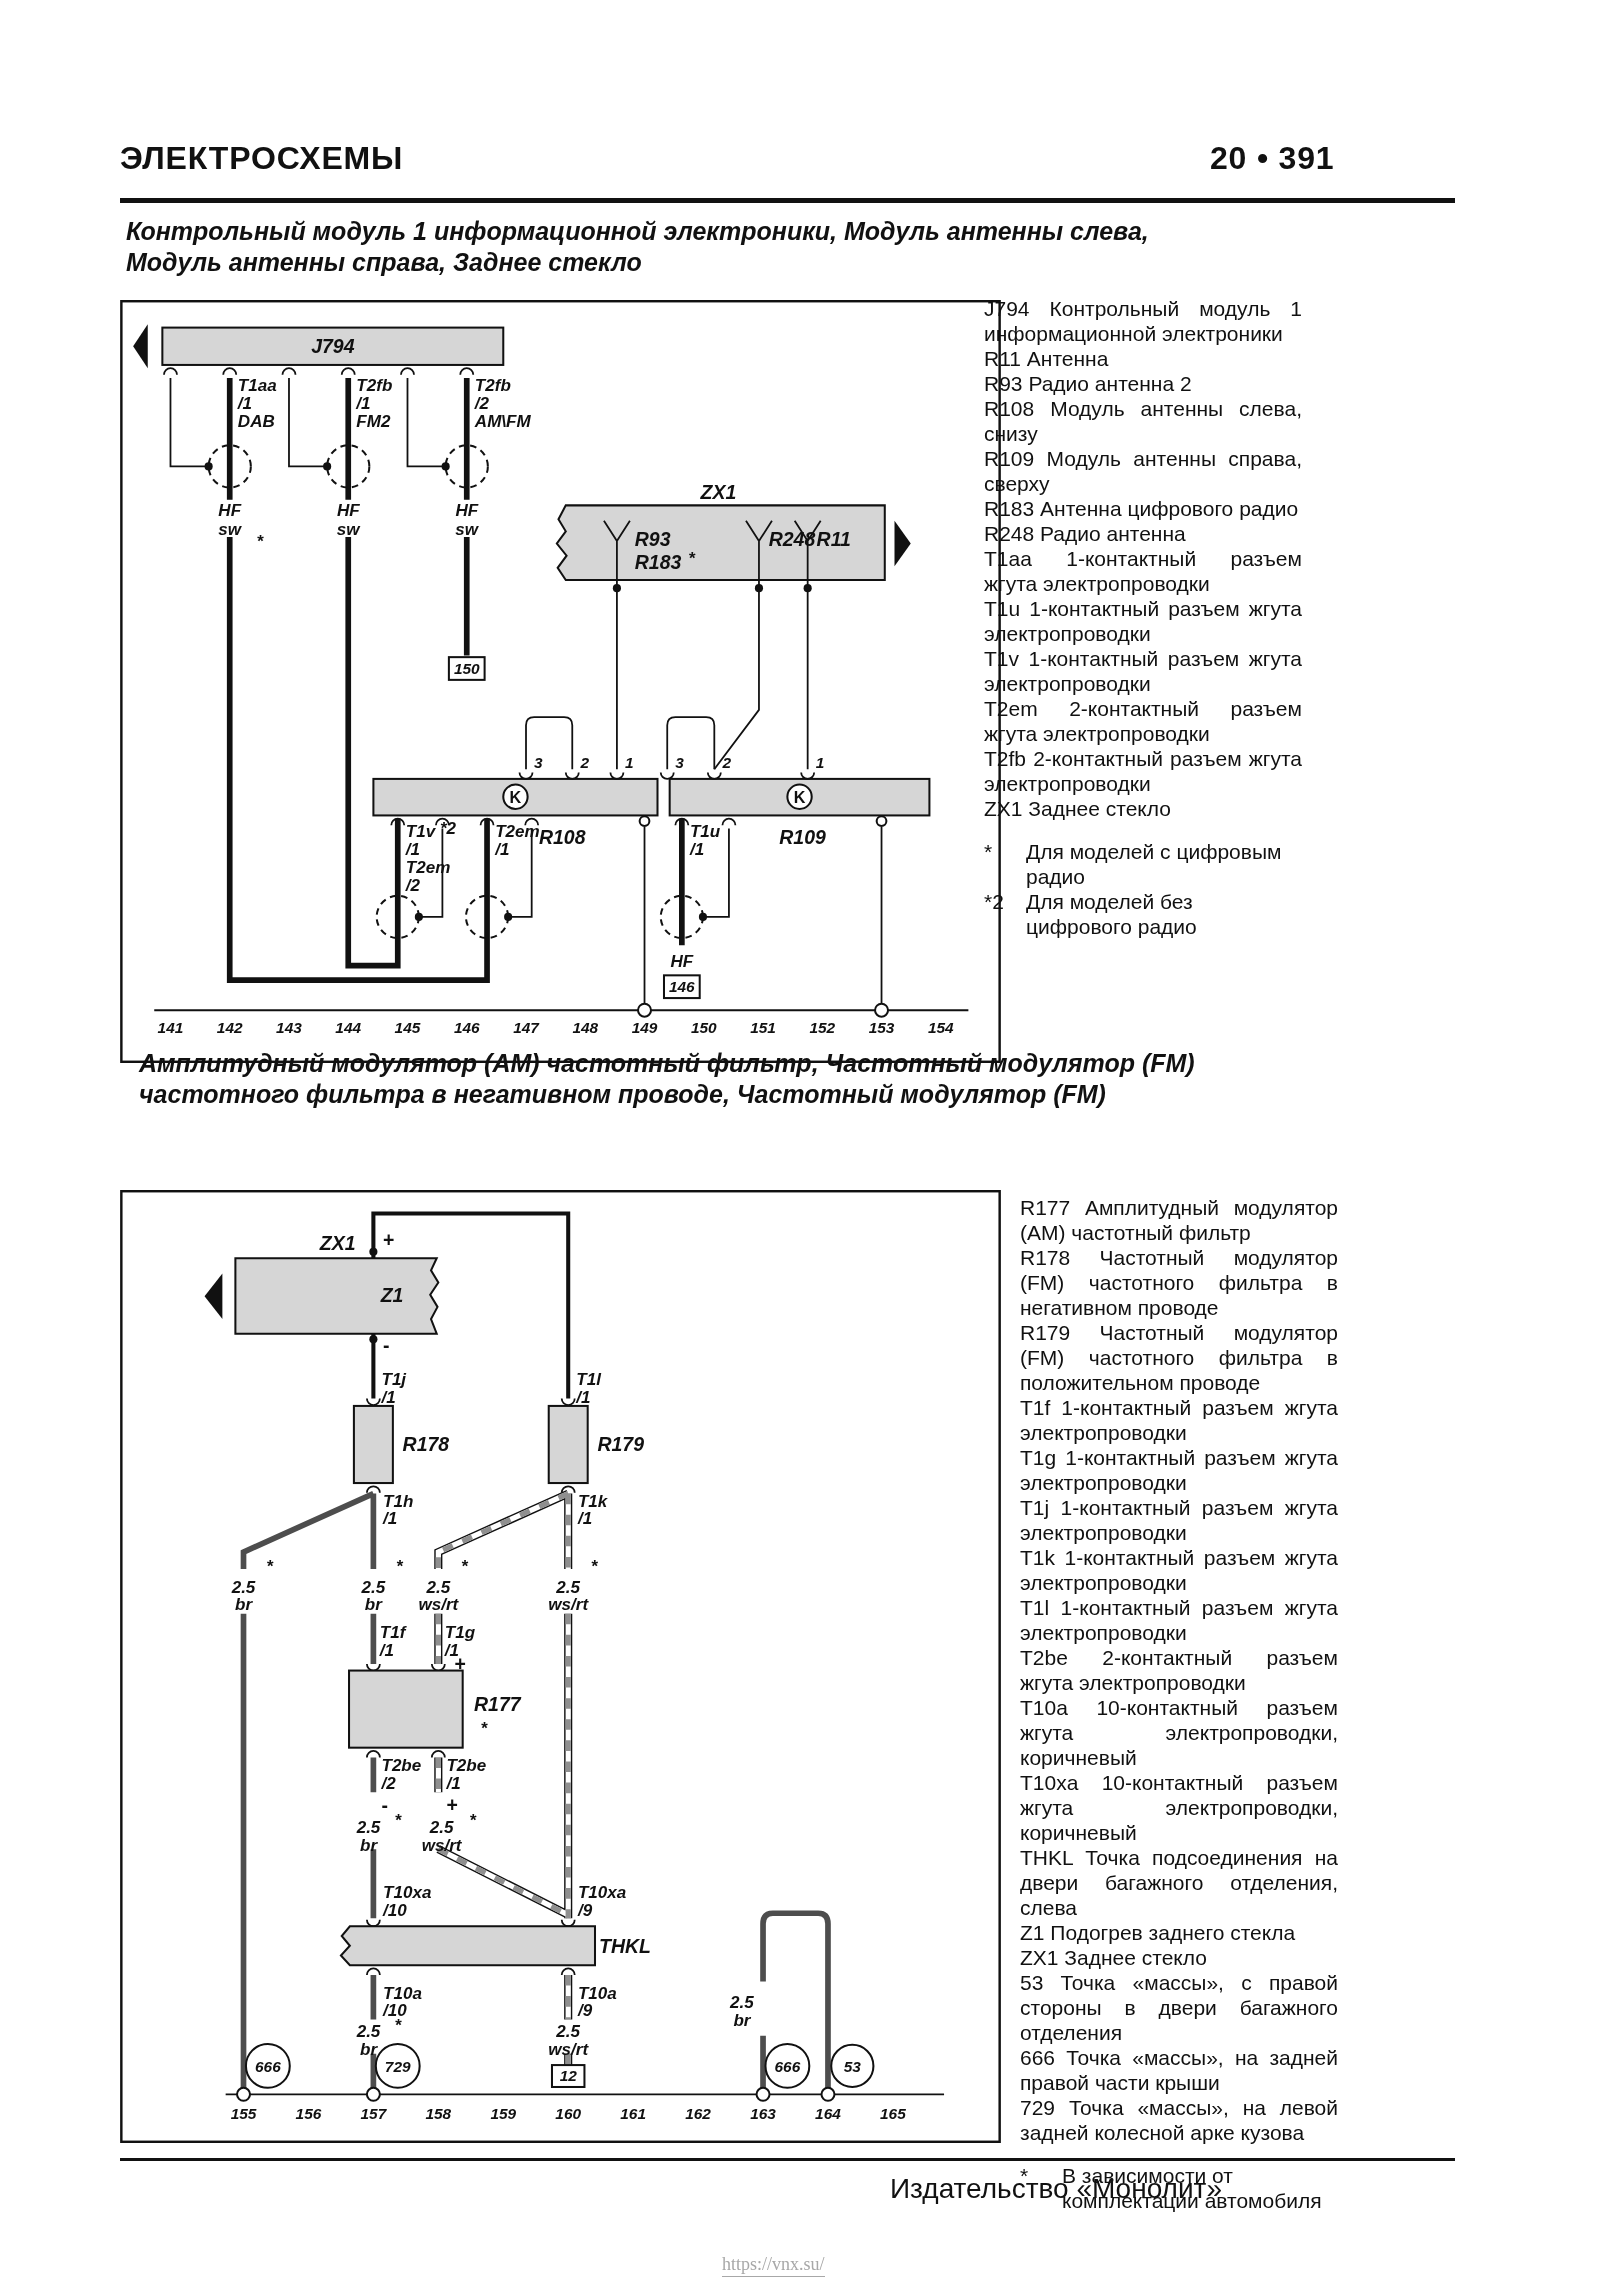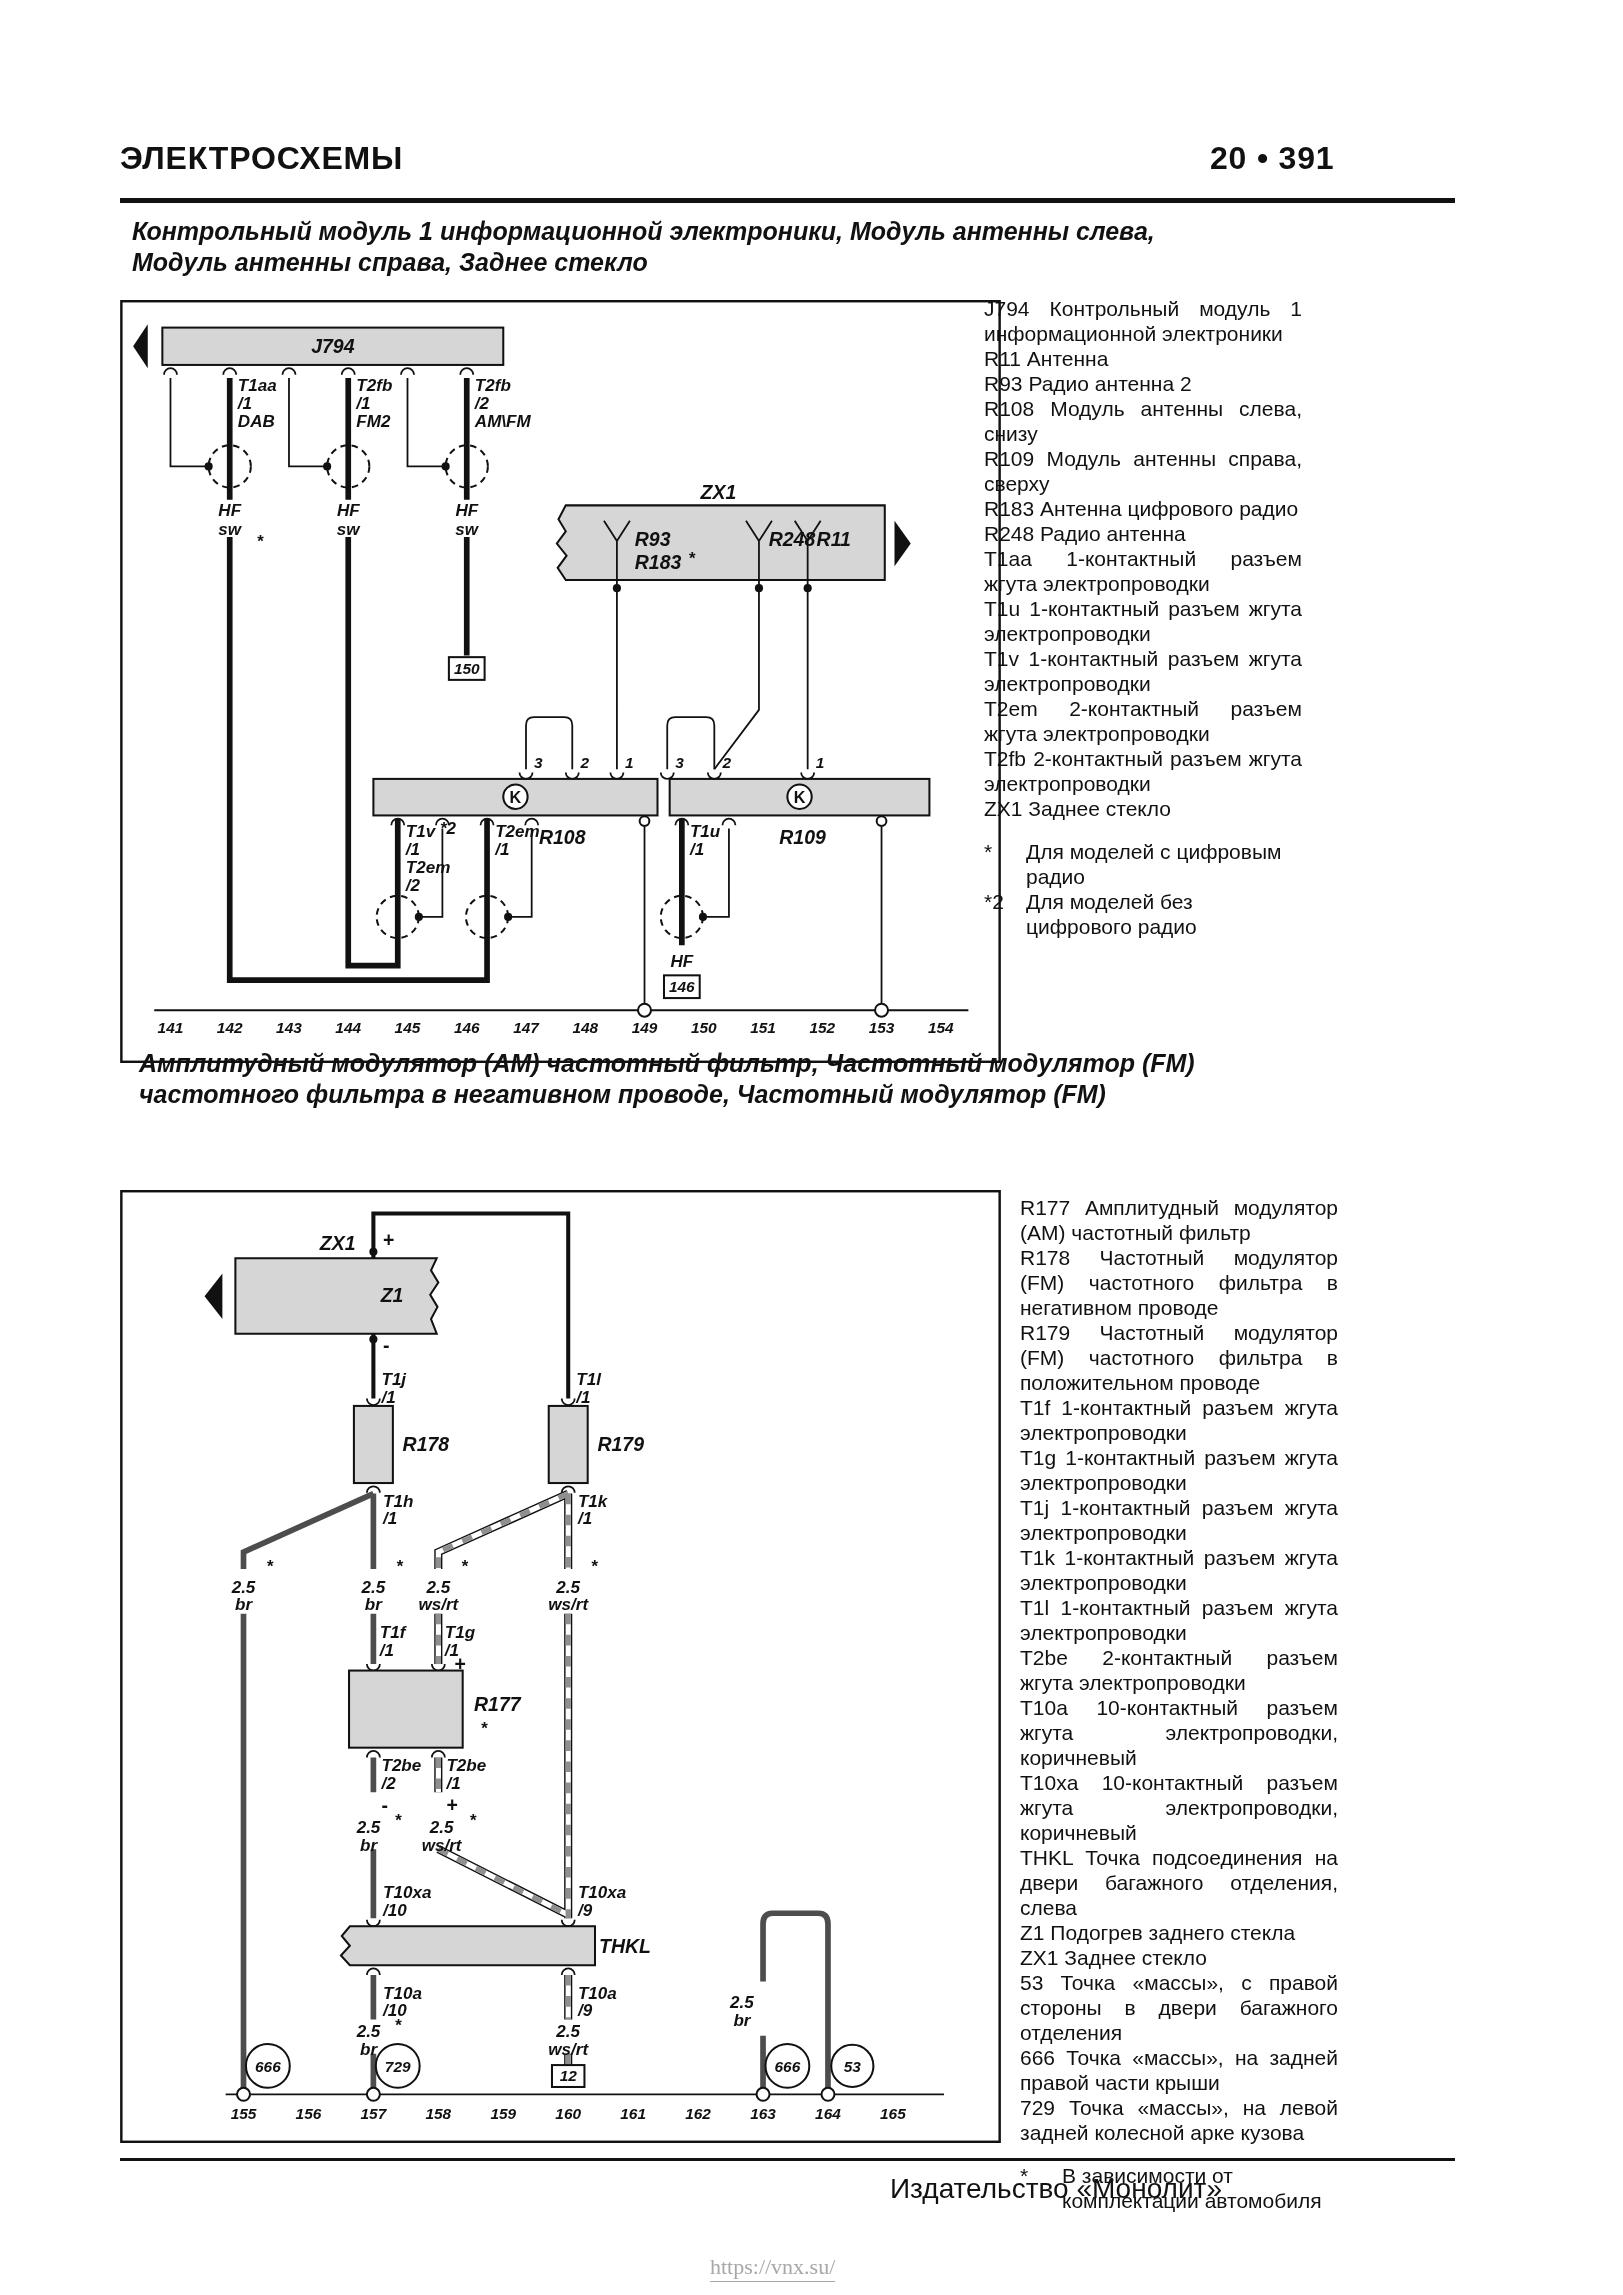--- a/index.html
+++ b/index.html
@@ -8,22 +8,22 @@
   .abs{position:absolute;}
   .hdr{font-weight:bold;font-size:32px;letter-spacing:0.8px;}
   .rule{background:#111;}
   .title{font-weight:bold;font-style:italic;font-size:25px;line-height:31px;white-space:nowrap;}
   .legend{font-size:21px;line-height:25px;text-align:justify;}
   .legend p{margin:0;}
   .legend .notes{margin-top:18px;}
   .legend .noterow{display:flex;text-align:left;}
   .legend .noterow .nt{flex:0 0 42px;}
   .pub{font-weight:normal;font-size:28px;}
-  .wm{font-family:"Liberation Serif",serif;font-size:22px;color:#a8a8a8;
-      border-bottom:1.6px solid #a8a8a8;padding-bottom:0.8px;}
+  .wm{font-family:"Liberation Serif",serif;font-size:18px;color:#a8a8a8;
+      border-bottom:1.6px solid #a8a8a8;padding-bottom:0.8px;margin-left:12px;}
   svg{position:absolute;overflow:visible;}
   svg text{fill:#111;font-family:"Liberation Sans",sans-serif;}
   .frame{fill:none;stroke:#111;stroke-width:3;}
   .gbox{fill:#d6d6d6;stroke:#111;stroke-width:2.5;}
   .w2{fill:none;stroke:#111;stroke-width:2.2;}
   .w5{fill:none;stroke:#111;stroke-width:5;}
   .w7{fill:none;stroke:#111;stroke-width:7;}
   .brw{fill:none;stroke:#4d4d4d;stroke-width:7;}
   .sOut{fill:none;stroke:#111;stroke-width:10;}
   .sMid{fill:none;stroke:#ffffff;stroke-width:6.5;}
@@ -42,21 +42,21 @@
 </style>
 </head>
 <body>
 
 <div class="page">
 
   <div class="abs hdr" style="left:120px;top:140px;">ЭЛЕКТРОСХЕМЫ</div>
   <div class="abs hdr" style="left:1210px;top:140px;width:244px;text-align:left;">20 • 391</div>
   <div class="abs rule" style="left:120px;top:198px;width:1335px;height:4.9px;"></div>
 
-  <div class="abs title" style="left:132px;top:216px;">
+  <div class="abs title" style="left:126px;top:216px;">
     <div>Контрольный модуль 1 информационной электроники, Модуль антенны слева,</div>
     <div>Модуль антенны справа, Заднее стекло</div>
   </div>
 
   <svg style="left:120px;top:300px;" width="881" height="763" viewBox="0 0 1085 940">
     <rect class="frame" x="1.5" y="1.5" width="1082" height="937"></rect>
 
     <path class="w7" d="M135,96 V246 M135,292 V838 H452 V639 M281,96 V246 M281,292 V820 H342 V639 M427,96 V246 M427,292 V438 M692,639 V795"></path>
     <path class="w2" d="M62,96 V205 H105 M208,96 V205 H251 M354,96 V205 H397
          M368,760 H397 V651 M478,760 H507 V651 M718,760 H750 V651

